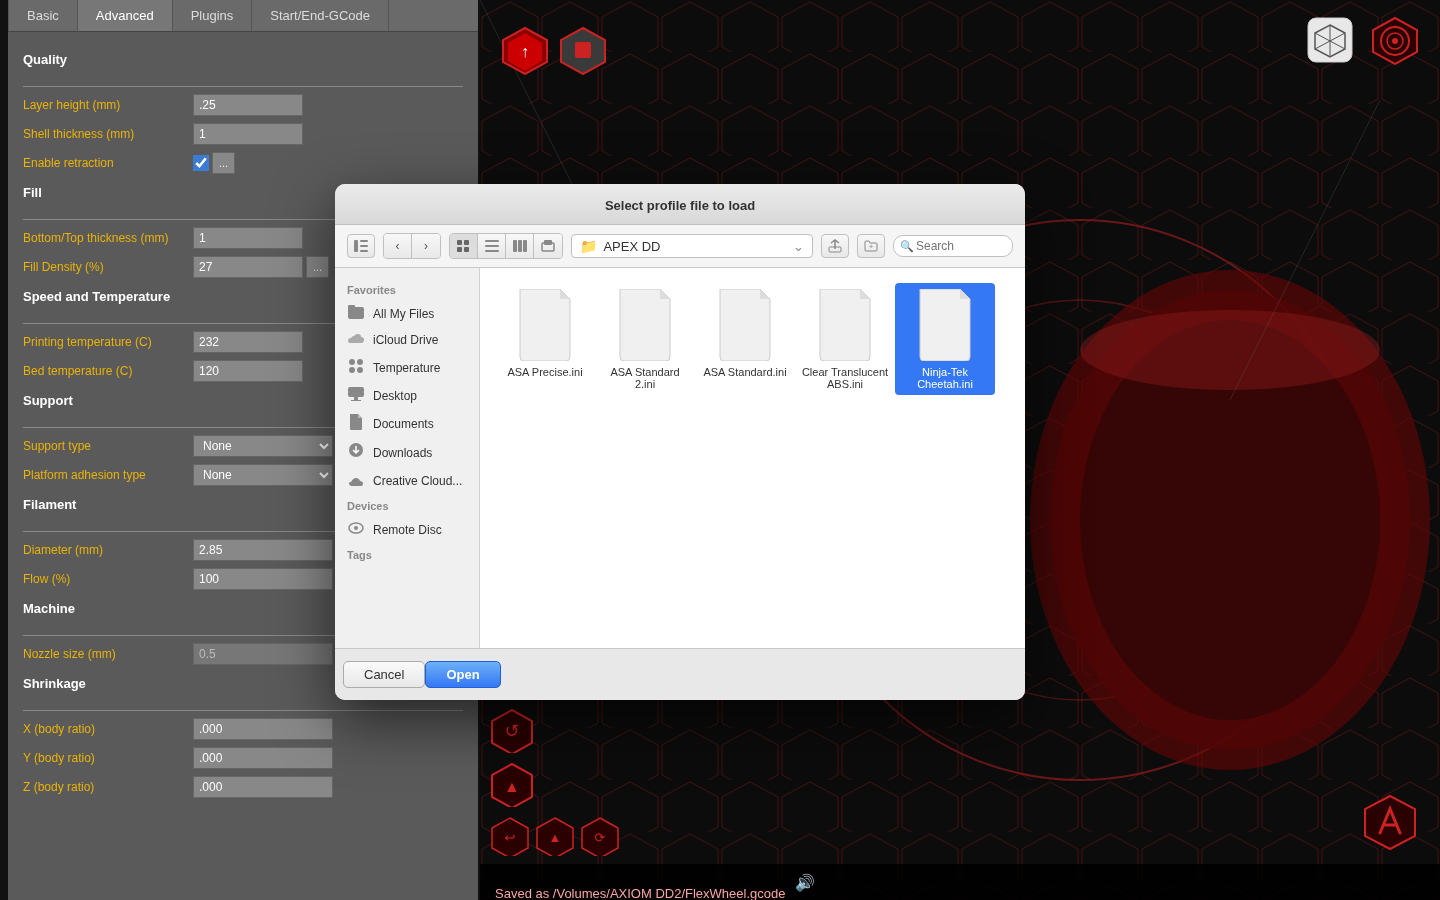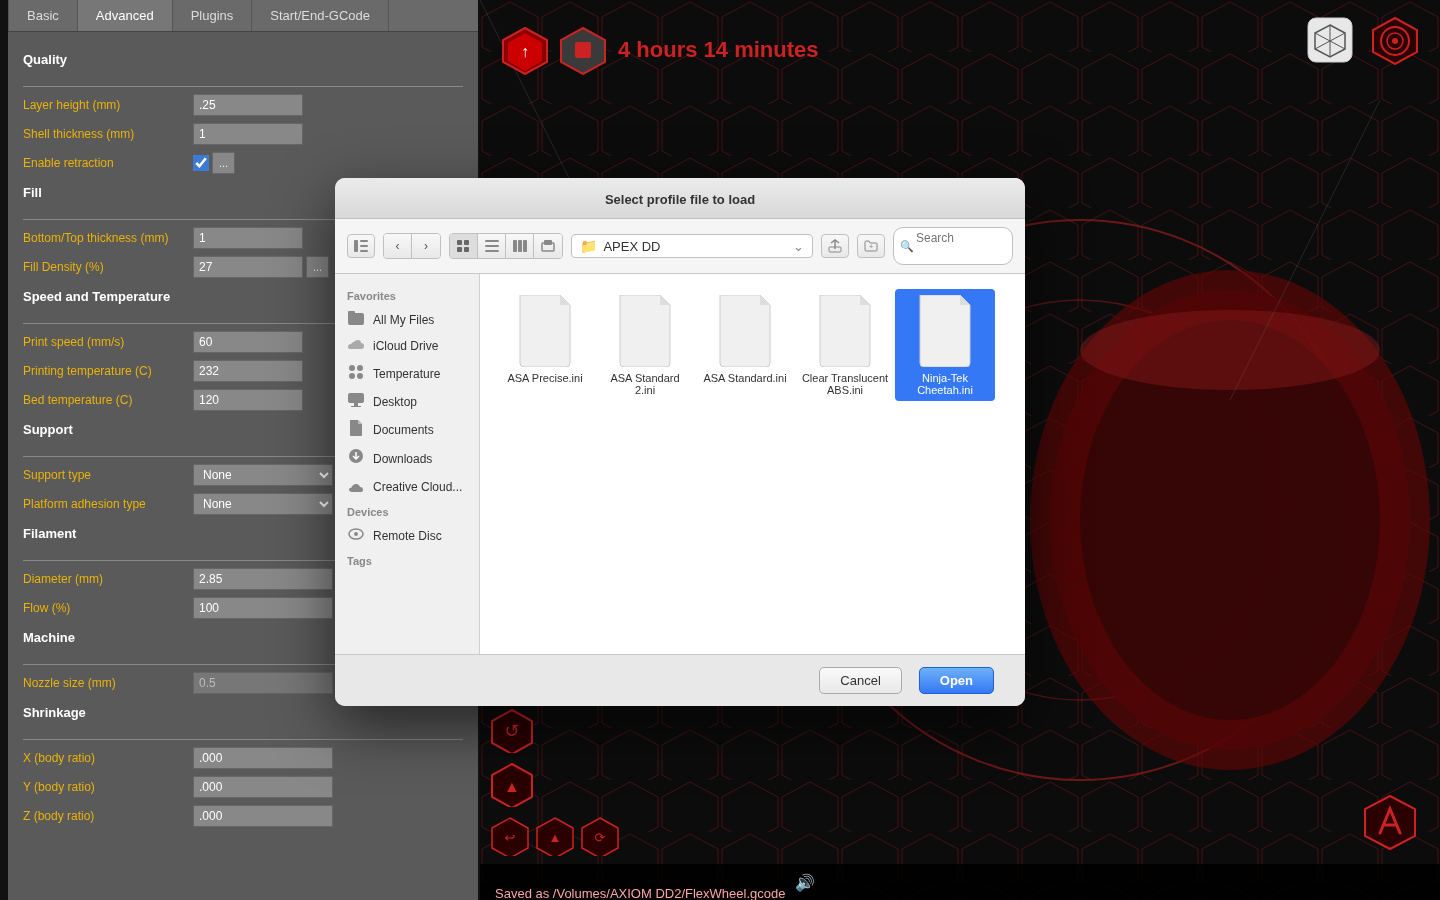--- a/index.html
+++ b/index.html
@@ -292,21 +292,21 @@
       position: absolute;
       left: 7px;
       color: #999;
       font-size: 11px;
     }
 
     .search-wrapper input {
       background: white;
       border: 1px solid #c0c0c0;
       border-radius: 10px;
-      padding: 3px 8px 19px 22px;
+      padding: 3px 8px 3px 22px;
       font-size: 12px;
       color: #333;
       width: 120px;
       outline: none;
     }
 
     
     .dialog-body {
       display: flex;
       height: 380px;
@@ -396,24 +396,24 @@
       color: #333;
       text-align: center;
       margin-top: 4px;
       word-break: break-word;
     }
 
     
     .dialog-footer {
       background: #e8e8e8;
       border-top: 1px solid #c8c8c8;
-      padding: 12px 31px;
-      display: flex;
-      justify-content: flex-end;
-      gap: 17px;
+      padding: 12px 8px;
+      display: flex;
+      justify-content: flex-start;
+      gap: 0;
     }
 
     .dialog-btn {
       padding: 5px 20px;
       border-radius: 5px;
       font-size: 13px;
       cursor: pointer;
       border: 1px solid #aaa;
       background: linear-gradient(180deg, #fafafa 0%, #e8e8e8 100%);
       color: #333;
@@ -528,24 +528,20 @@
       <input class="setting-input" type="text" value="1" style="">
     </div>
     <div class="setting-row">
       <span class="setting-label">Fill Density (%)</span>
       <input class="setting-input" type="text" value="27" style="">
       <button class="btn-dots">...</button>
     </div>
 
     <div class="section-title">Speed and Temperature</div>
     <div class="setting-row">
-      <span class="setting-label">Print speed (mm/s)</span>
-      <input class="setting-input" type="text" value="60" style="">
-    </div>
-    <div class="setting-row">
       <span class="setting-label">Printing temperature (C)</span>
       <input class="setting-input" type="text" value="232" style="">
     </div>
     <div class="setting-row">
       <span class="setting-label">Bed temperature (C)</span>
       <input class="setting-input" type="text" value="120" style="">
     </div>
 
     <div class="section-title">Support</div>
     <div class="setting-row">
@@ -610,21 +606,20 @@
       </svg>
     </div>
 
     <div class="hex-icon">
       <svg viewBox="0 0 50 50" xmlns="http://www.w3.org/2000/svg">
         <polygon points="25,3 47,15 47,37 25,49 3,37 3,15" fill="#3a3a3a" stroke="#cc2222" stroke-width="2"></polygon>
         <rect x="17" y="17" width="16" height="16" fill="#cc2222" rx="2"></rect>
       </svg>
     </div>
   </div>
-  <div class="timer-text">4 hours 14 minutes</div>
 </div>
 
 <div class="right-icons">
   <div>
     <svg width="50" height="50" viewBox="0 0 50 50" xmlns="http://www.w3.org/2000/svg">
       <rect x="3" y="3" width="44" height="44" rx="8" fill="#e8e8e8" stroke="#ccc" stroke-width="1"></rect>
       <polygon points="25,10 40,18 40,34 25,42 10,34 10,18" fill="none" stroke="#555" stroke-width="1.5"></polygon>
       <line x1="25" y1="10" x2="25" y2="42" stroke="#555" stroke-width="1"></line>
       <line x1="10" y1="18" x2="40" y2="34" stroke="#555" stroke-width="1"></line>
       <line x1="40" y1="18" x2="10" y2="34" stroke="#555" stroke-width="1"></line>

